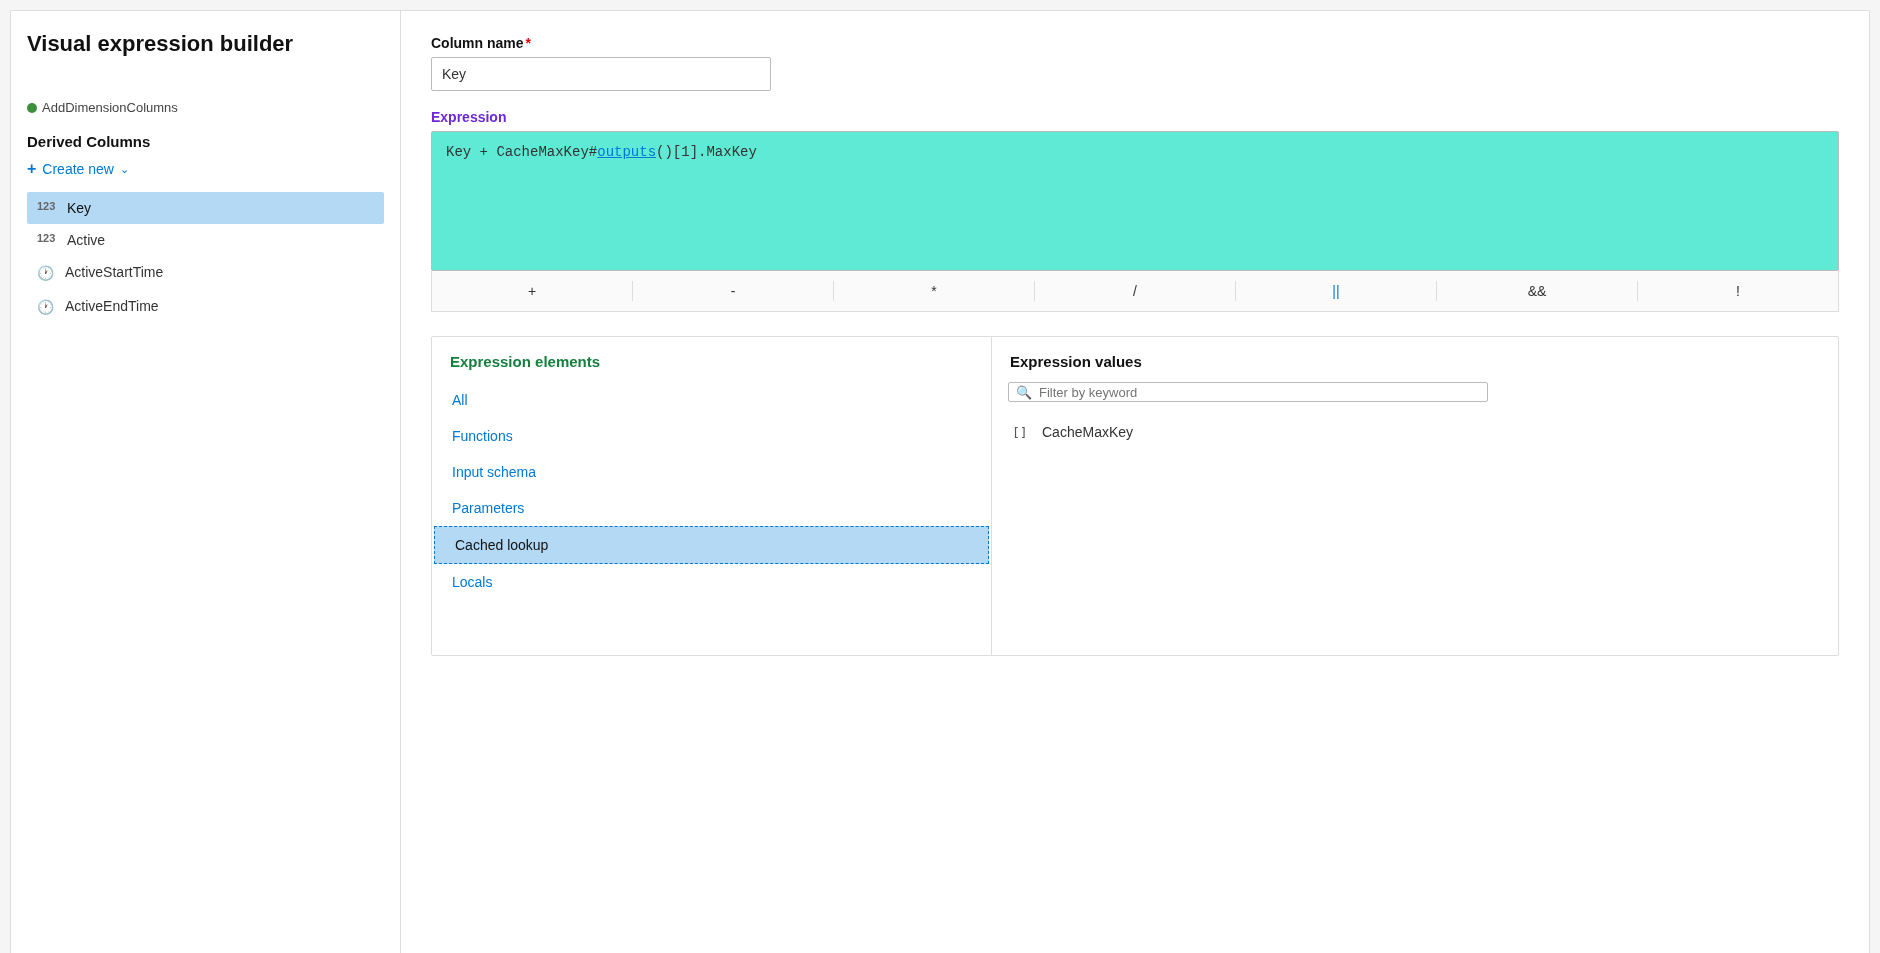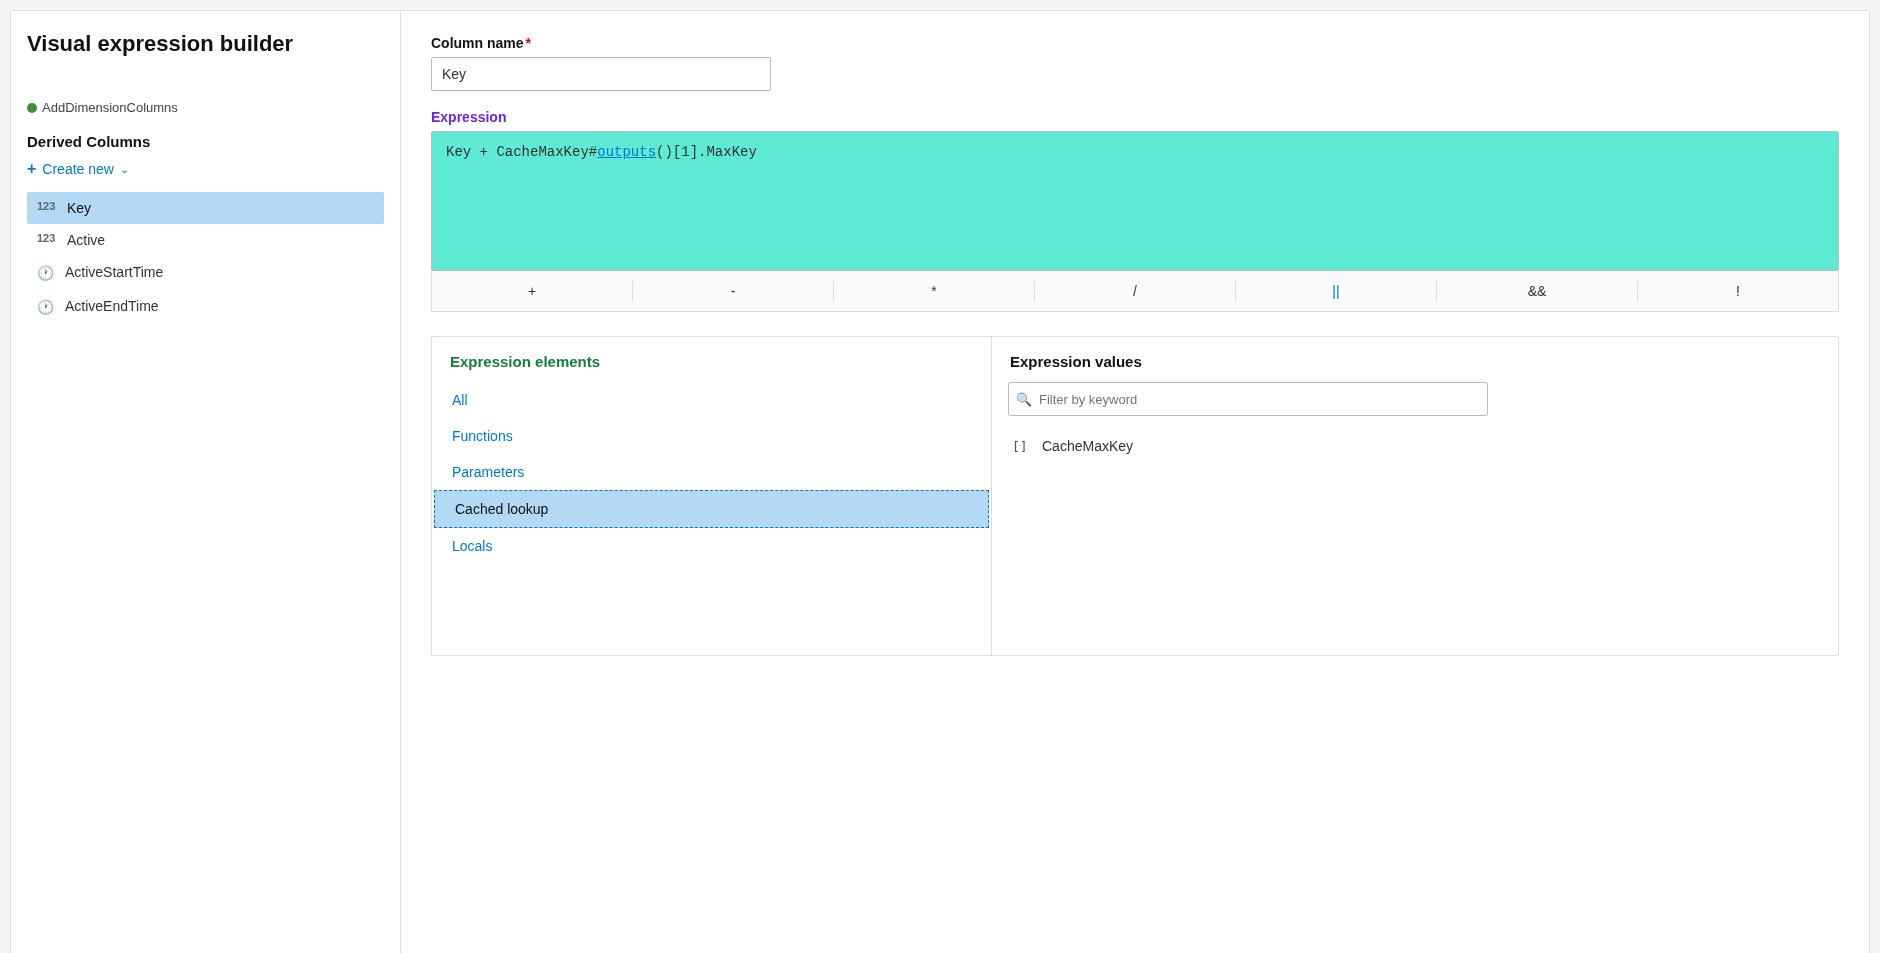--- a/index.html
+++ b/index.html
@@ -226,21 +226,21 @@
       font-weight: 700;
       padding: 16px 18px 12px;
       color: #111;
     }
     .filter-input-wrap {
       padding: 0 16px 12px;
     }
     .filter-input {
       width: 100%;
       max-width: 480px;
-      height: 34px;
+      height: 20px;
       border: 1px solid #bbb;
       border-radius: 2px;
       padding: 0 10px 0 30px;
       font-size: 13px;
       color: #999;
       outline: none;
       background: #fff;
     }
     .filter-input-container {
       position: relative;
@@ -338,20 +338,21 @@
       <button class="op-btn">!</button>
     </div>
 
     
     <div class="bottom-section">
 
       <div class="elements-panel">
         <div class="elements-header">Expression elements</div>
         <div class="element-item">All</div>
         <div class="element-item">Functions</div>
+        <div class="element-item">Input schema</div>
         <div class="element-item">Parameters</div>
         <div class="element-item active">Cached lookup</div>
         <div class="element-item">Locals</div>
       </div>
 
       <div class="values-panel">
         <div class="values-header">Expression values</div>
         <div class="filter-input-wrap">
           <div class="filter-input-container">
             <span class="search-icon-in">🔍</span>

